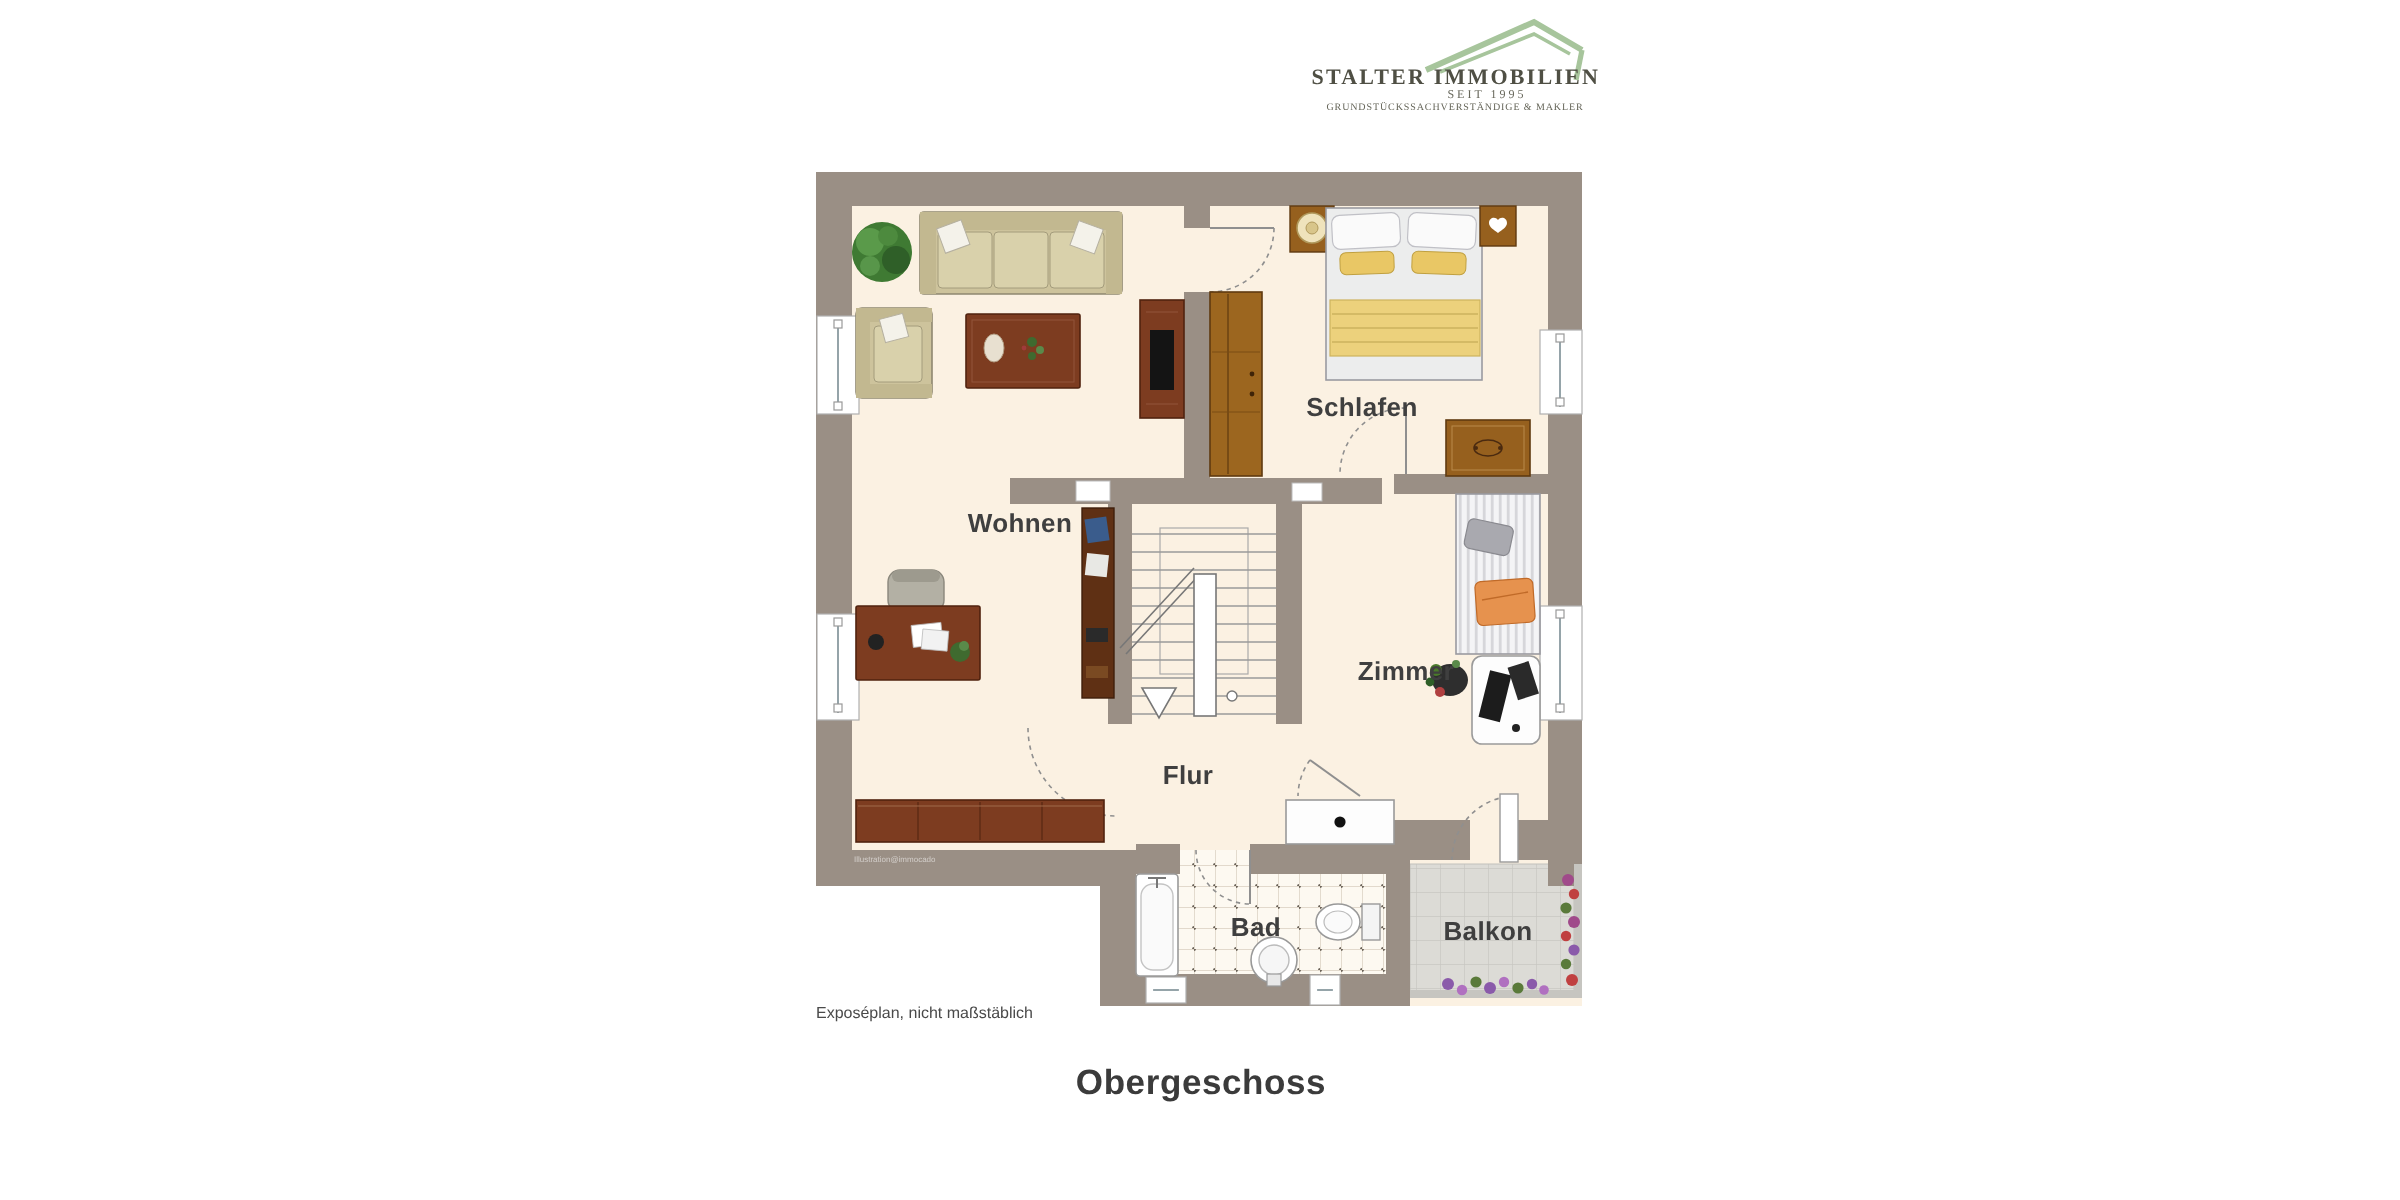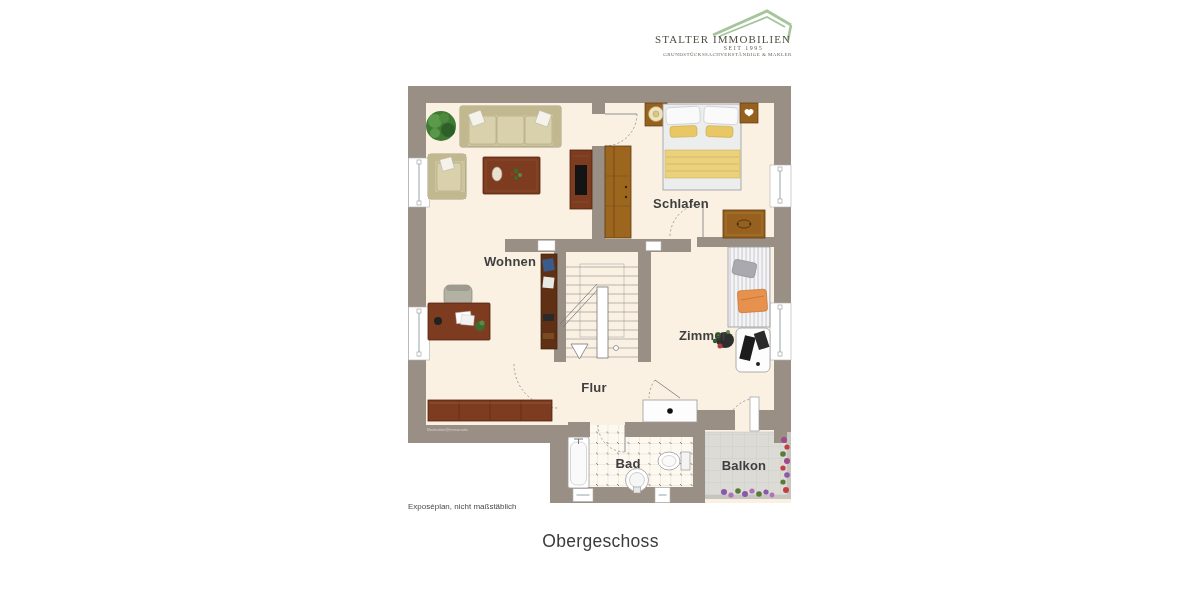--- a/index.html
+++ b/index.html
@@ -1,42 +1,42 @@
 <!DOCTYPE html>
 <html><head>
 <meta charset="utf-8">
 <style>
   html,body{margin:0;padding:0;}
   body{width:1200px;height:600px;background:#ffffff;position:relative;overflow:hidden;
        font-family:"Liberation Sans", sans-serif;}
   #logo{position:absolute;left:655px;top:3px;width:145px;height:56px;}
   #logo svg{position:absolute;left:0;top:0;}
-  .logo-name{position:absolute;left:0;right:0;top:30px;text-align:left;
-     font-family:"Liberation Serif", serif;font-size:11px;font-weight:normal;
+  .logo-name{position:absolute;left:0;right:0;top:30px;text-align:right;
+     font-family:"Liberation Serif", serif;font-size:11px;font-weight:bold;
      letter-spacing:1.1px;color:#4f4f44;white-space:nowrap;}
   .logo-tagline{position:absolute;left:0;right:0;top:42px;text-align:center;
      font-family:"Liberation Serif", serif;font-size:6px;letter-spacing:1.5px;
      color:#66665a;transform:translateX(16px);}
   .logo-subtitle{position:absolute;left:0;right:0;top:49px;text-align:center;
      font-family:"Liberation Serif", serif;font-size:5px;letter-spacing:0.45px;
      color:#66665a;white-space:nowrap;}
   #plan{position:absolute;left:408px;top:86px;}
   .wall{fill:#9a8f85;}
   .floor{fill:#fbf1e2;}
   .room-label{font-family:"Liberation Sans", sans-serif;font-size:13px;font-weight:600;
      fill:#3f3f3f;letter-spacing:0.2px;text-anchor:middle;}
   .watermark{font-family:"Liberation Sans", sans-serif;font-size:4px;
      fill:rgba(255,255,255,0.55);}
   .arc{fill:none;stroke:#8f8f8f;stroke-width:0.8;stroke-dasharray:2.2 2.2;}
   .leaf{stroke:#8f8f8f;stroke-width:1;fill:none;}
   .steps{stroke:#9a9a9a;stroke-width:0.7;}
   #plan-note{position:absolute;left:408px;top:502px;width:385px;text-align:left;
      font-size:8px;color:#4a4a4a;}
   #page-title{position:absolute;left:408px;top:531px;width:385px;text-align:center;
-     font-size:17.5px;font-weight:normal;color:#3b3b3b;letter-spacing:0.3px;}
+     font-size:17.5px;font-weight:bold;color:#3b3b3b;letter-spacing:0.3px;}
 </style>
 </head>
 <body>
 
 <div id="logo">
   <svg width="145" height="56" viewBox="0 0 145 56">
     <path d="M58,32 L112,8 L136,22" fill="none" stroke="#a7c59c" stroke-width="3"></path>
     <path d="M65,33 L112,14 L130,24" fill="none" stroke="#a7c59c" stroke-width="1.8"></path>
     <path d="M136,22 L133,37" fill="none" stroke="#a7c59c" stroke-width="2.6"></path>
   </svg>

